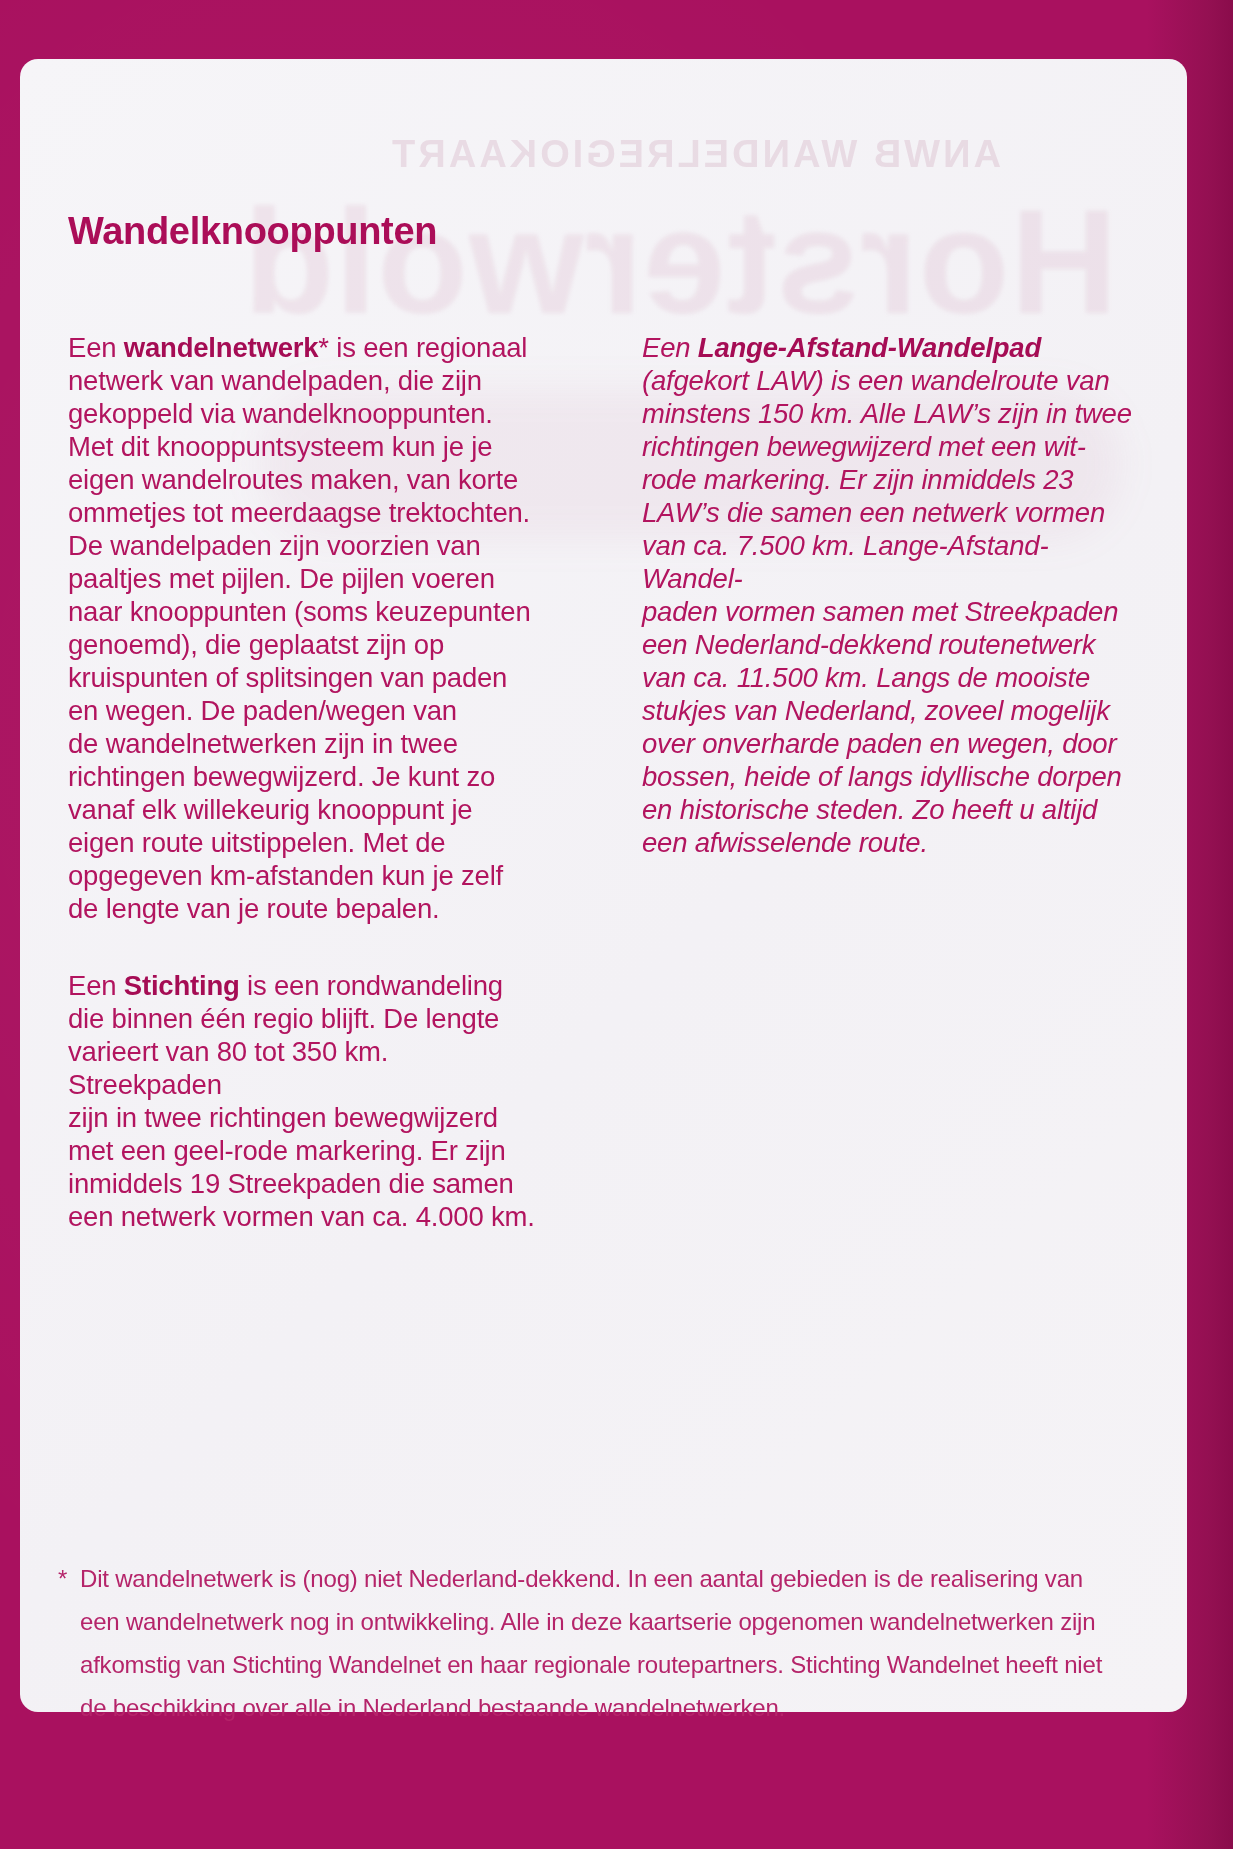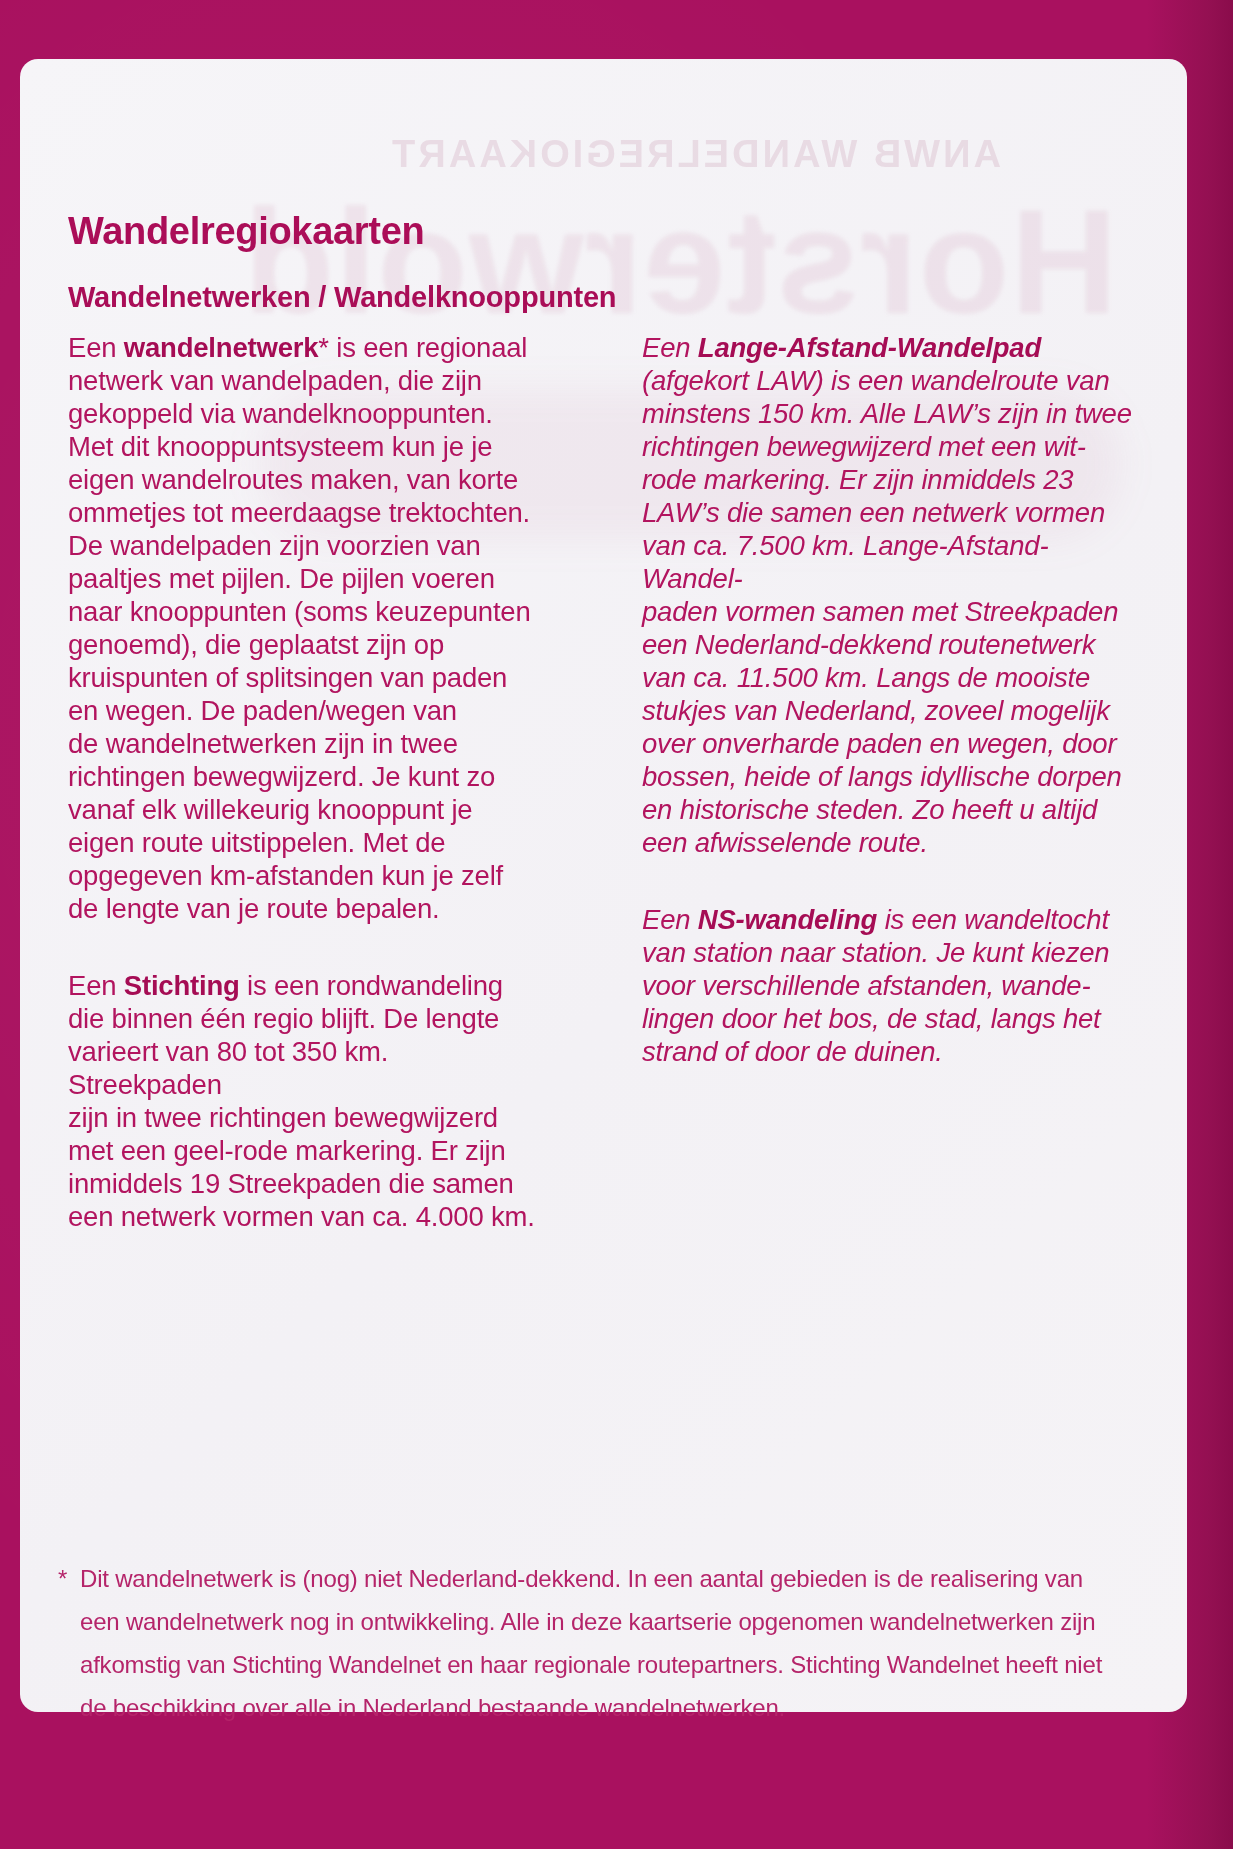--- a/index.html
+++ b/index.html
@@ -79,22 +79,21 @@
 </head>
 <body>
 
 <div class="canvas">
   <div class="card">
 
     <div class="ghost-top">ANWB WANDELREGIOKAART</div>
     <div class="ghost-title">Horsterwold</div>
     <div class="ghost-blob"></div>
 
-    <h1 class="title">Wandelregiokaarten</h1>
-    <h2 class="subtitle">Wandelnetwerken / Wandelknooppunten</h2>
+    <h1 class="title">Wandelknooppunten</h1>
 
     <div class="col col-left">
       <p class="para"><span>Een </span><span class="term">wandelnetwerk</span><span>*</span><span> is een regionaal
 netwerk van wandelpaden, die zijn
 gekoppeld via wandelknooppunten.
 Met dit knooppuntsysteem kun je je
 eigen wandelroutes maken, van korte
 ommetjes tot meerdaagse trektochten.
 De wandelpaden zijn voorzien van
 paaltjes met pijlen. De pijlen voeren
@@ -126,25 +125,20 @@
 LAW’s die samen een netwerk vormen
 van ca. 7.500 km. Lange-Afstand-Wandel-
 paden vormen samen met Streekpaden
 een Nederland-dekkend routenetwerk
 van ca. 11.500 km. Langs de mooiste
 stukjes van Nederland, zoveel mogelijk
 over onverharde paden en wegen, door
 bossen, heide of langs idyllische dorpen
 en historische steden. Zo heeft u altijd
 een afwisselende route.</span></p>
-      <p class="para"><span>Een </span><span class="term">NS-wandeling</span><span> is een wandeltocht
-van station naar station. Je kunt kiezen
-voor verschillende afstanden, wande-
-lingen door het bos, de stad, langs het
-strand of door de duinen.</span></p>
     </div>
 
     <div class="footnote">
       <span class="footnote-marker">*</span>
       <span class="footnote-text">Dit wandelnetwerk is (nog) niet Nederland-dekkend. In een aantal gebieden is de realisering van
 een wandelnetwerk nog in ontwikkeling. Alle in deze kaartserie opgenomen wandelnetwerken zijn
 afkomstig van Stichting Wandelnet en haar regionale routepartners. Stichting Wandelnet heeft niet
 de beschikking over alle in Nederland bestaande wandelnetwerken.</span>
     </div>
 

